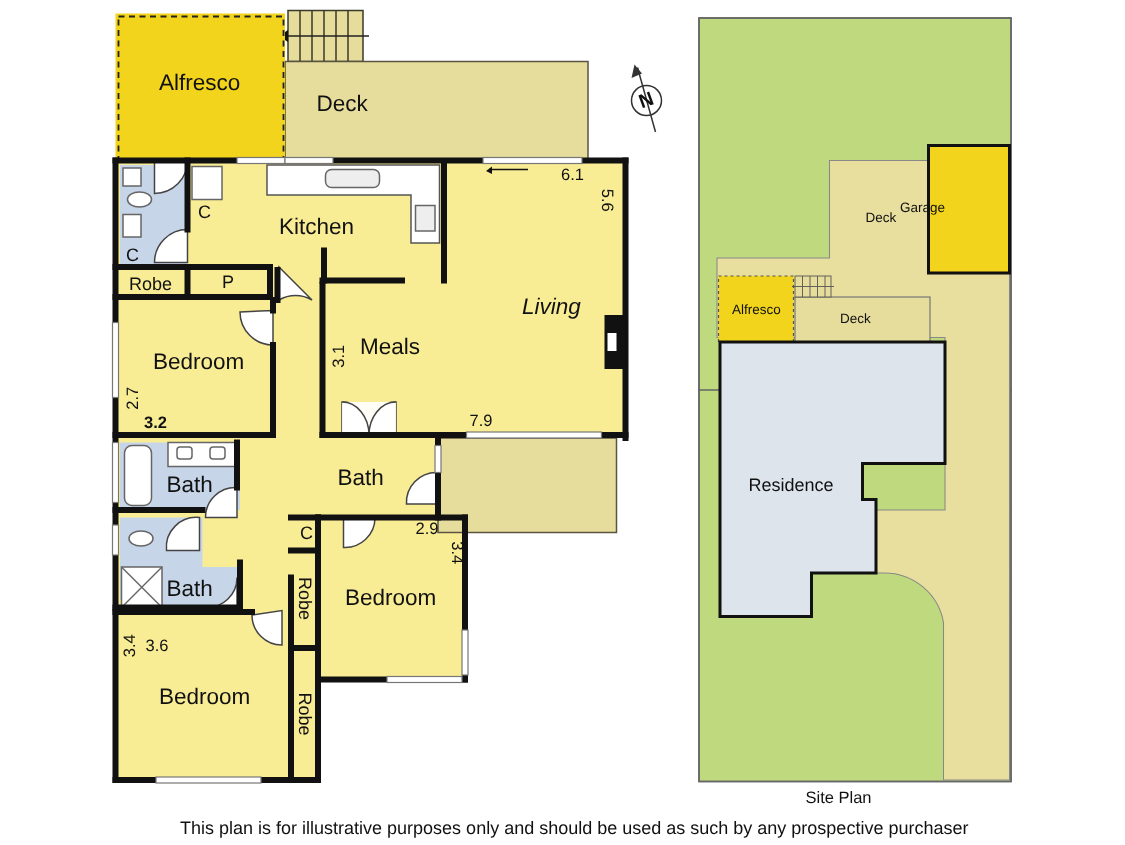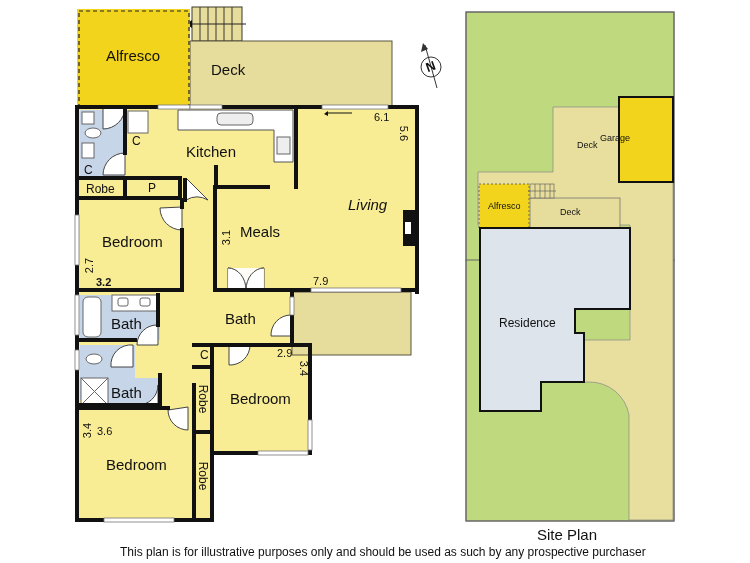--- a/index.html
+++ b/index.html
@@ -4,21 +4,21 @@
 <style>
   html,body{margin:0;padding:0;background:#ffffff;}
   body{width:750px;height:563px;position:relative;overflow:hidden;font-family:"Liberation Sans",sans-serif;color:#111;}
   svg{position:absolute;left:0;top:0;}
   .lbl{position:absolute;white-space:nowrap;font-family:"Liberation Sans",sans-serif;color:#111;line-height:1;}
   .room{font-size:15px;}
   .small{font-size:12px;}
   .dim{font-size:11px;}
   .vert{transform:rotate(90deg);transform-origin:center center;}
   .site{font-size:9px;}
-  .title{font-size:15px;}
+  .title{font-size:11px;}
   .note{font-size:12px;}
 </style>
 </head>
 <body>
 
 <svg width="750" height="563" viewBox="0 0 750 563">
 
   <g>
     <rect x="192" y="7" width="50" height="34" fill="#e6dc9c" stroke="#3a3a2a" stroke-width="1"></rect>
     <line x1="200" y1="7" x2="200" y2="41" stroke="#3a3a2a"></line>

